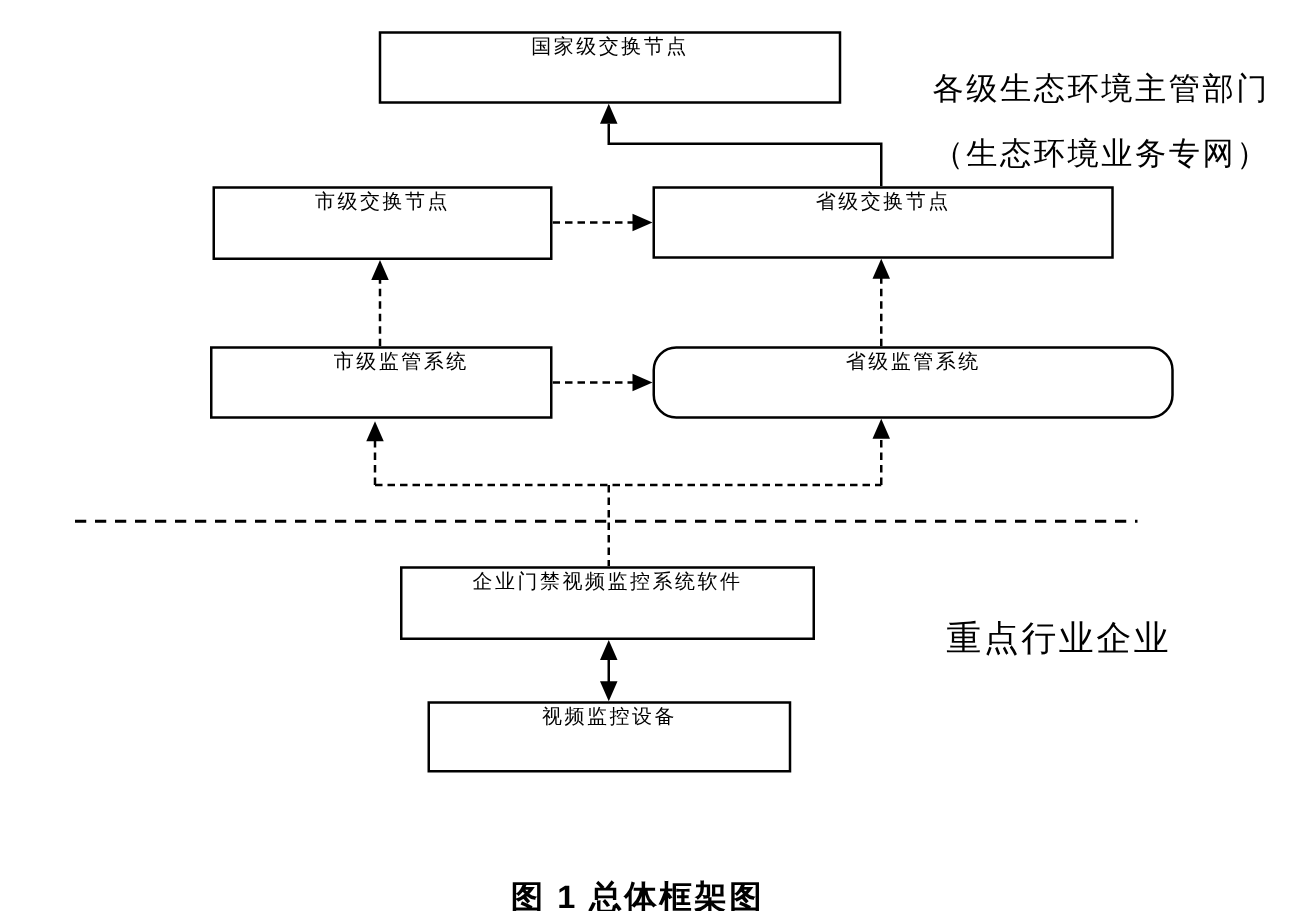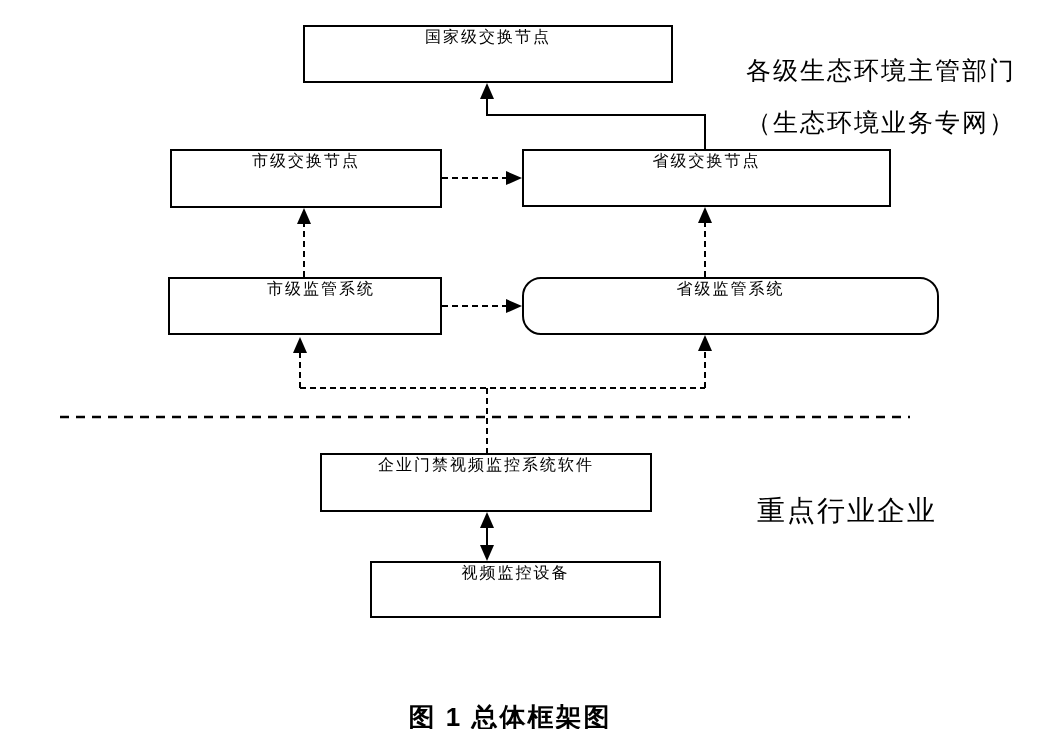--- a/index.html
+++ b/index.html
@@ -21,21 +21,21 @@
     letter-spacing:2px;
     white-space:nowrap;
     box-sizing:border-box;
   }
   .n-national{left:303px;top:25px;width:370px;height:58px;}
   .n-cityex{left:170px;top:149px;width:272px;height:59px;}
   .n-provex{left:522px;top:149px;width:369px;height:58px;}
   .n-citysup{left:168px;top:277px;width:274px;height:58px;padding-left:32px;}
   .n-provsup{left:522px;top:277px;width:417px;height:58px;border-radius:19px;}
   .n-soft{left:320px;top:453px;width:332px;height:59px;}
-  .n-device{left:342px;top:561px;width:291px;height:57px;margin-left:28px;}
+  .n-device{left:342px;top:561px;width:291px;height:57px;}
   .sidelabel{
     position:absolute;
     font-size:25px;
     letter-spacing:2px;
     white-space:nowrap;
   }
   .gov{left:716px;top:54px;width:330px;text-align:center;}
   .gov .line1{margin-bottom:19px;}
   .ent{left:757px;top:492px;font-size:28px;}
   .caption{

